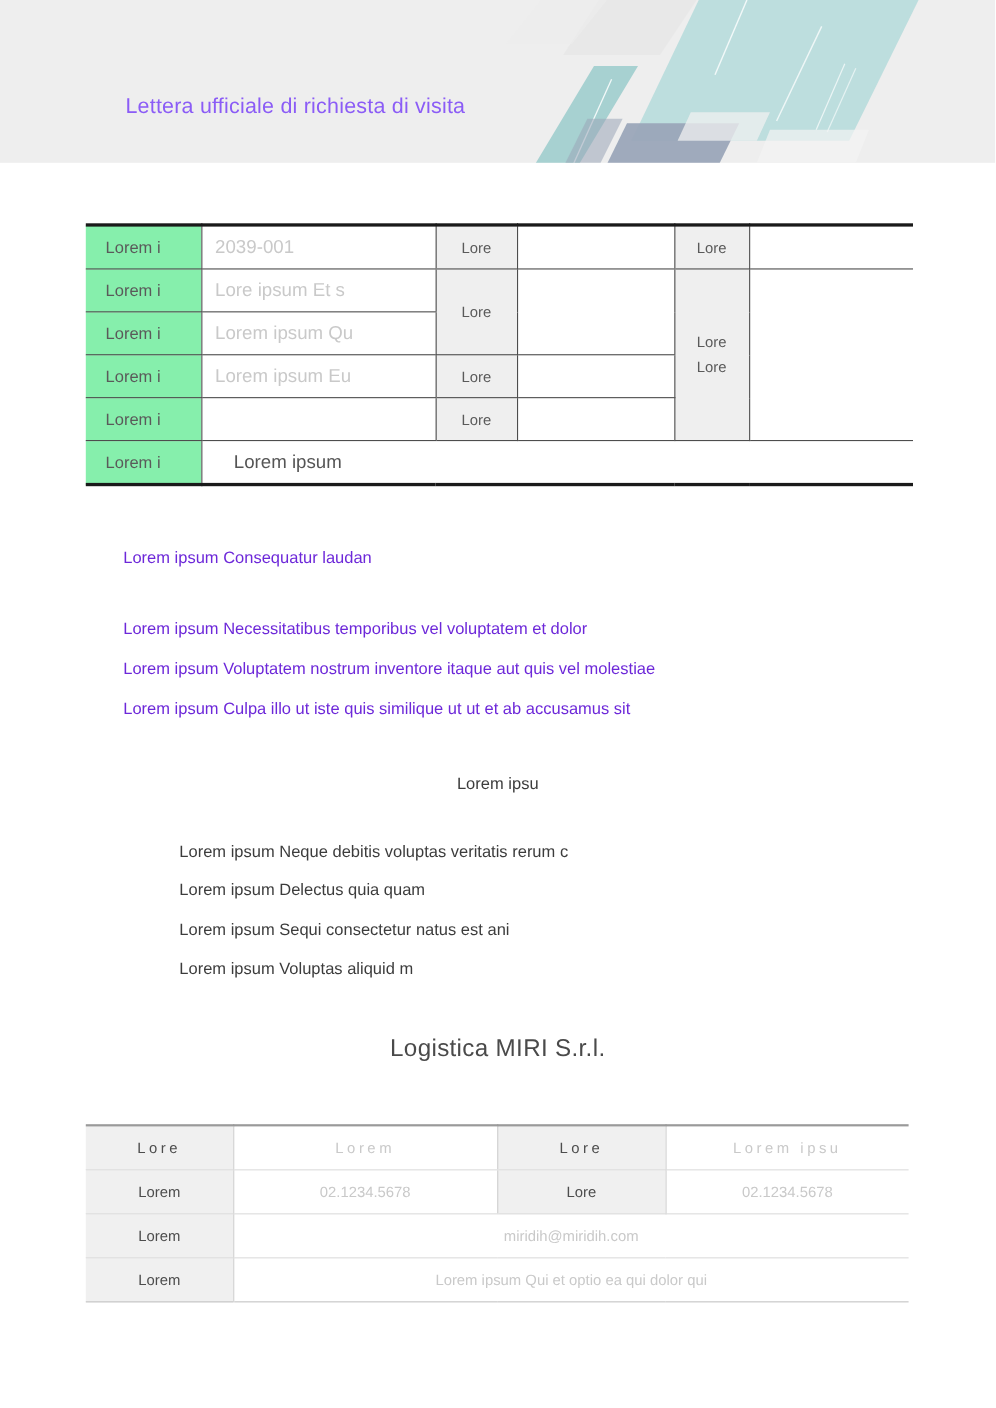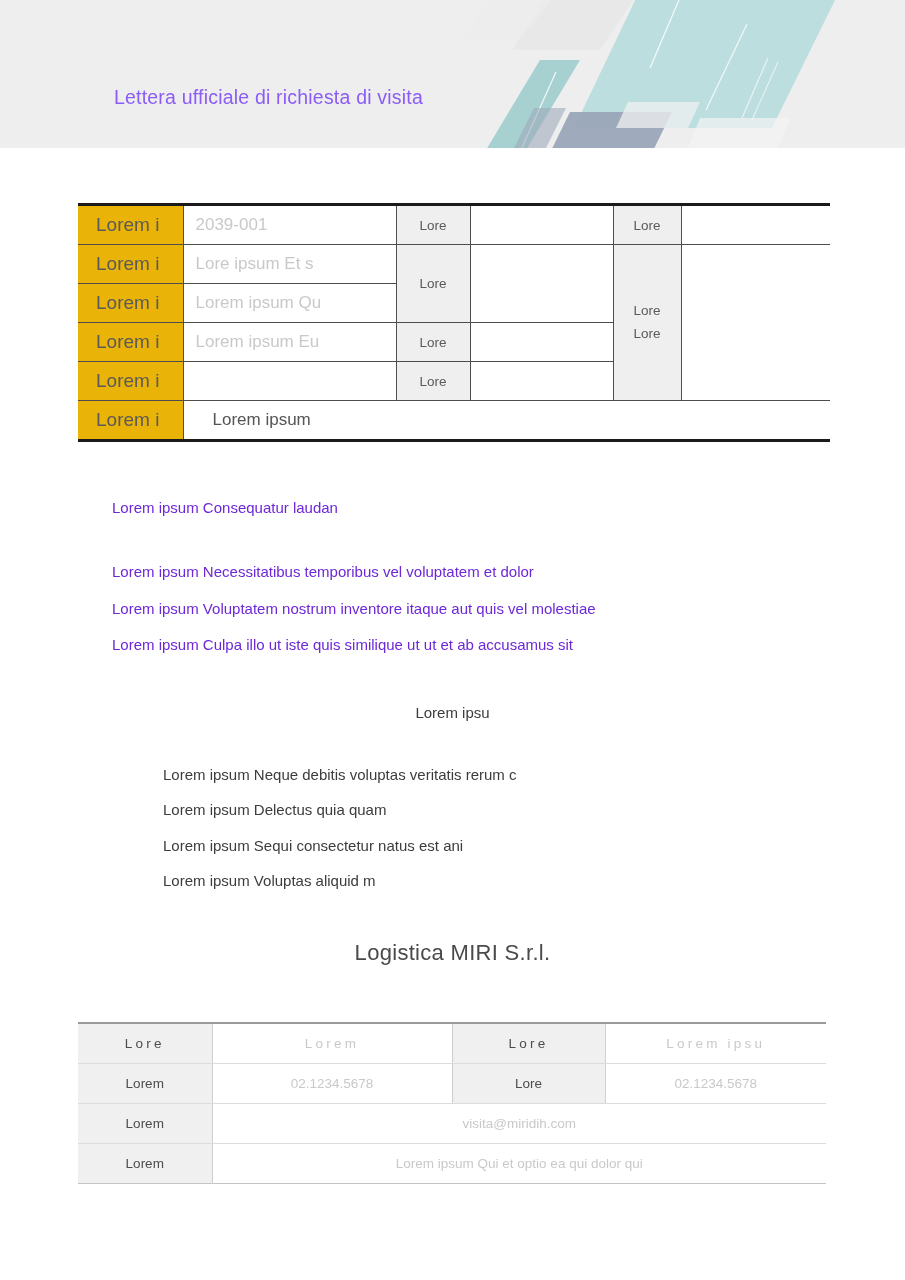--- a/index.html
+++ b/index.html
@@ -69,23 +69,23 @@
   }
   .top-table td {
     border-top: 1px solid #4d4d4d;
     border-bottom: 1px solid #4d4d4d;
     height: 38px;
     padding: 0 12px;
     vertical-align: middle;
     background: #ffffff;
   }
   .top-table td.lbl {
-    background: #eab308;
+    background: #86efac;
     color: #5a5a5a;
-    font-size: 19px;
+    font-size: 15px;
     border-left: none;
     border-right: 1px solid #4d4d4d;
     text-align: left;
     padding-left: 18px;
     white-space: nowrap;
   }
   .top-table td.lbl-c {
     background: #efefef;
     color: #5a5a5a;
     border-left: 1px solid #4d4d4d;
@@ -346,21 +346,21 @@
           <td class="val">Lorem ipsu</td>
         </tr>
         <tr>
           <td class="lbl">Lorem</td>
           <td class="val">02.1234.5678</td>
           <td class="lbl-mid">Lore</td>
           <td class="val">02.1234.5678</td>
         </tr>
         <tr>
           <td class="lbl">Lorem</td>
-          <td class="val" colspan="3">visita@miridih.com</td>
+          <td class="val" colspan="3">miridih@miridih.com</td>
         </tr>
         <tr>
           <td class="lbl">Lorem</td>
           <td class="val" colspan="3">Lorem ipsum Qui et optio ea qui dolor qui</td>
         </tr>
       </tbody>
     </table>
   </div>
 
 </div>

